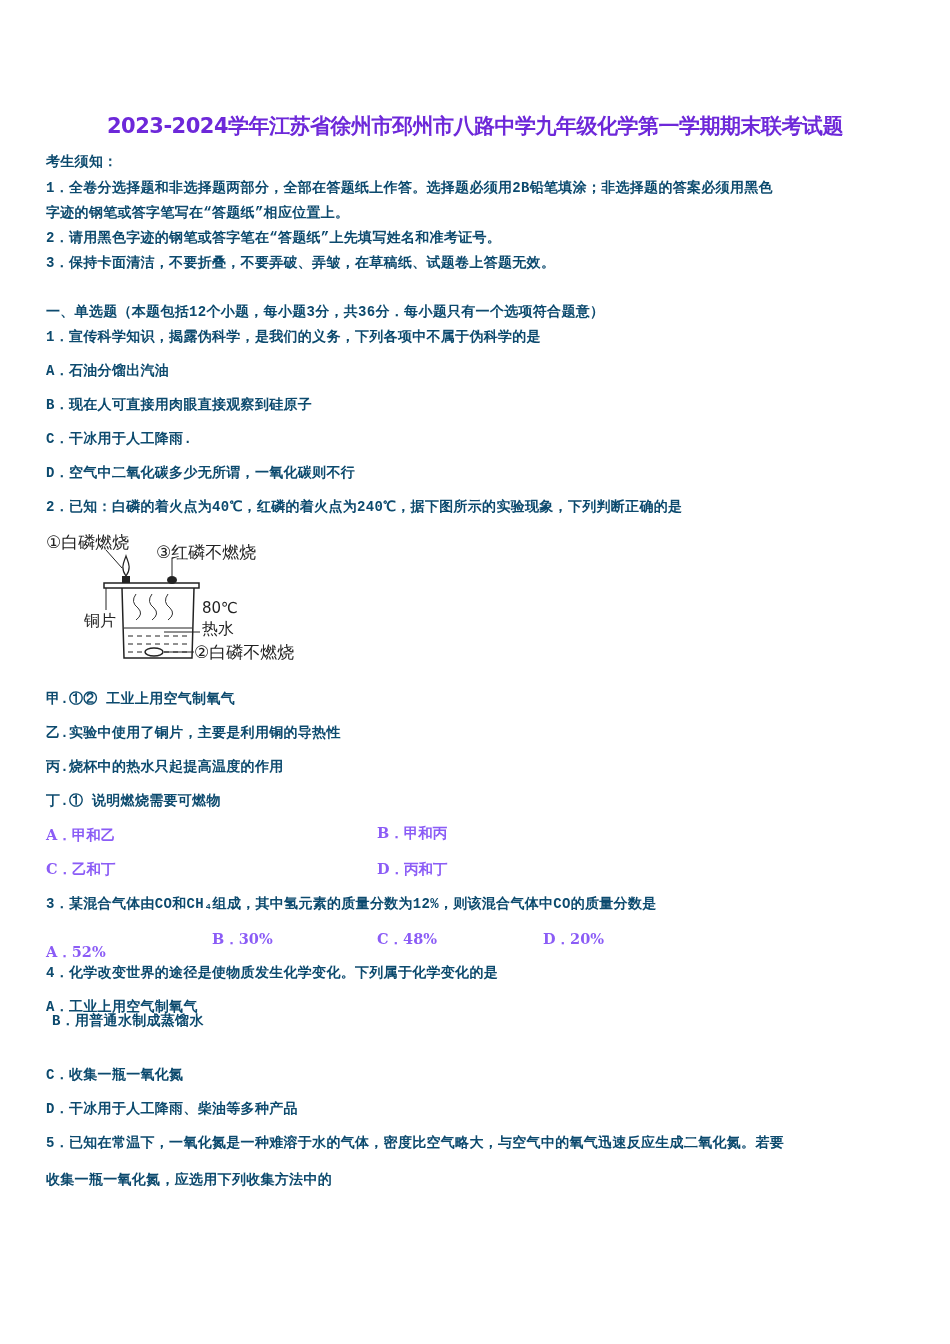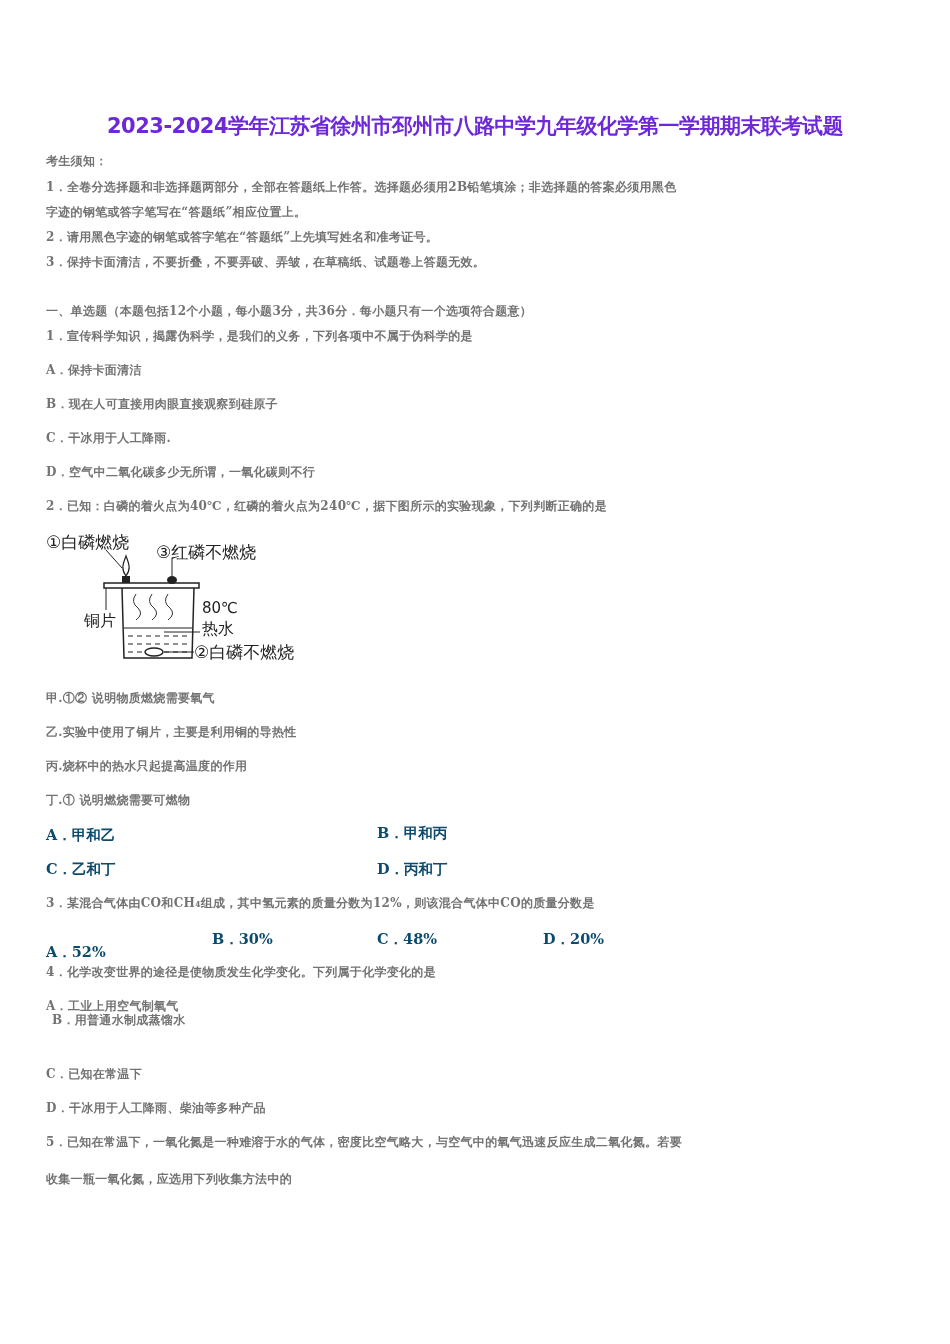--- a/index.html
+++ b/index.html
@@ -7,42 +7,42 @@
     width: 950px; height: 1344px; position: relative; overflow: hidden;
     font-family: "DejaVu Serif", "Liberation Serif", serif;
     color: #111;
   }
   .title {
     position: absolute; left: 0; top: 112px; width: 950px; text-align: center;
     font-family: "DejaVu Sans", "Liberation Sans", sans-serif;
     font-weight: bold; font-size: 21px; letter-spacing: -0.5px; color: #6d28d9;
   }
   .line {
-    position: absolute; left: 46px; font-size: 12px; white-space: nowrap;
-    font-weight: bold; color: #737373; letter-spacing: 0.3px;
+    position: absolute; left: 46px; font-size: 14px; white-space: nowrap;
+    font-weight: bold; color: #0c4a6e; letter-spacing: 0.3px; font-family: Liberation Mono, monospace;
   }
-  .opt { position: absolute; font-size: 14.5px; font-weight: bold; white-space: nowrap; color:#0c4a6e; }
+  .opt { position: absolute; font-size: 14.5px; font-weight: bold; white-space: nowrap; color:#8b5cf6; }
   .diagram { position: absolute; left: 44px; top: 528px; width: 270px; height: 140px; }
   .diagram svg text { font-family: "DejaVu Sans", "Liberation Sans", sans-serif; }
 </style>
 </head>
 <body>
 
 <div class="title">2023-2024学年江苏省徐州市邳州市八路中学九年级化学第一学期期末联考试题</div>
 
 <div class="line" style="top:153px;">考生须知：</div>
 <div class="line" style="top:179px;">1．全卷分选择题和非选择题两部分，全部在答题纸上作答。选择题必须用2B铅笔填涂；非选择题的答案必须用黑色</div>
 <div class="line" style="top:204px;text-align:center;">字迹的钢笔或答字笔写在“答题纸”相应位置上。</div>
 <div class="line" style="top:229px;">2．请用黑色字迹的钢笔或答字笔在“答题纸”上先填写姓名和准考证号。</div>
 <div class="line" style="top:254px;">3．保持卡面清洁，不要折叠，不要弄破、弄皱，在草稿纸、试题卷上答题无效。</div>
 
 <div class="line" style="top:303px;">一、单选题（本题包括12个小题，每小题3分，共36分．每小题只有一个选项符合题意）</div>
 
 <div class="line" style="top:328px;">1．宣传科学知识，揭露伪科学，是我们的义务，下列各项中不属于伪科学的是</div>
-<div class="line" style="top:362px;">A．保持卡面清洁</div>
+<div class="line" style="top:362px;">A．石油分馏出汽油</div>
 <div class="line" style="top:396px;">B．现在人可直接用肉眼直接观察到硅原子</div>
 <div class="line" style="top:430px;">C．干冰用于人工降雨.</div>
 <div class="line" style="top:464px;">D．空气中二氧化碳多少无所谓，一氧化碳则不行</div>
 
 <div class="line" style="top:498px;">2．已知：白磷的着火点为40℃，红磷的着火点为240℃，据下图所示的实验现象，下列判断正确的是</div>
 
 <div class="diagram">
   <svg width="270" height="140" viewBox="0 0 270 140" xmlns="http://www.w3.org/2000/svg">
 
     <text x="2" y="20" font-size="17" fill="#222">①白磷燃烧</text>
@@ -73,35 +73,35 @@
     <line x1="84" y1="108" x2="146" y2="108" stroke="#222" stroke-width="1" stroke-dasharray="5,4"></line>
     <line x1="84" y1="116" x2="146" y2="116" stroke="#222" stroke-width="1" stroke-dasharray="5,4"></line>
     <line x1="84" y1="124" x2="146" y2="124" stroke="#222" stroke-width="1" stroke-dasharray="5,4"></line>
     <line x1="120" y1="104" x2="156" y2="104" stroke="#222" stroke-width="1"></line>
 
     <ellipse cx="110" cy="124" rx="9" ry="4" fill="#fff" stroke="#222" stroke-width="1.5"></ellipse>
     <line x1="120" y1="124" x2="150" y2="124" stroke="#222" stroke-width="1"></line>
   </svg>
 </div>
 
-<div class="line" style="top:690px;">甲.①② 说明物质燃烧需要氧气</div>
+<div class="line" style="top:690px;">甲.①② 工业上用空气制氧气</div>
 <div class="line" style="top:724px;">乙.实验中使用了铜片，主要是利用铜的导热性</div>
 <div class="line" style="top:758px;text-align:right;">丙.烧杯中的热水只起提高温度的作用</div>
 <div class="line" style="top:792px;">丁.① 说明燃烧需要可燃物</div>
 <div class="opt" style="left:46px; top:826px;">A．甲和乙</div>
 <div class="opt" style="left:377px; top:824px;">B．甲和丙</div>
 <div class="opt" style="left:46px; top:860px;">C．乙和丁</div>
 <div class="opt" style="left:377px; top:860px;">D．丙和丁</div>
 
 <div class="line" style="top:895px;">3．某混合气体由CO和CH₄组成，其中氢元素的质量分数为12%，则该混合气体中CO的质量分数是</div>
 <div class="opt" style="left:46px; top:930px;margin-top:13px;">A．52%</div>
 <div class="opt" style="left:212px; top:930px;">B．30%</div>
 <div class="opt" style="left:377px; top:930px;">C．48%</div>
 <div class="opt" style="left:543px; top:930px;">D．20%</div>
 
 <div class="line" style="top:964px;">4．化学改变世界的途径是使物质发生化学变化。下列属于化学变化的是</div>
 <div class="line" style="top:998px;">A．工业上用空气制氧气</div>
 <div class="line" style="top:1012px;margin-left:6px;">B．用普通水制成蒸馏水</div>
-<div class="line" style="top:1066px;">C．已知在常温下</div>
+<div class="line" style="top:1066px;">C．收集一瓶一氧化氮</div>
 <div class="line" style="top:1100px;">D．干冰用于人工降雨、柴油等多种产品</div>
 
 <div class="line" style="top:1134px;">5．已知在常温下，一氧化氮是一种难溶于水的气体，密度比空气略大，与空气中的氧气迅速反应生成二氧化氮。若要</div>
 <div class="line" style="top:1171px;">收集一瓶一氧化氮，应选用下列收集方法中的</div>
 
 </body></html>

